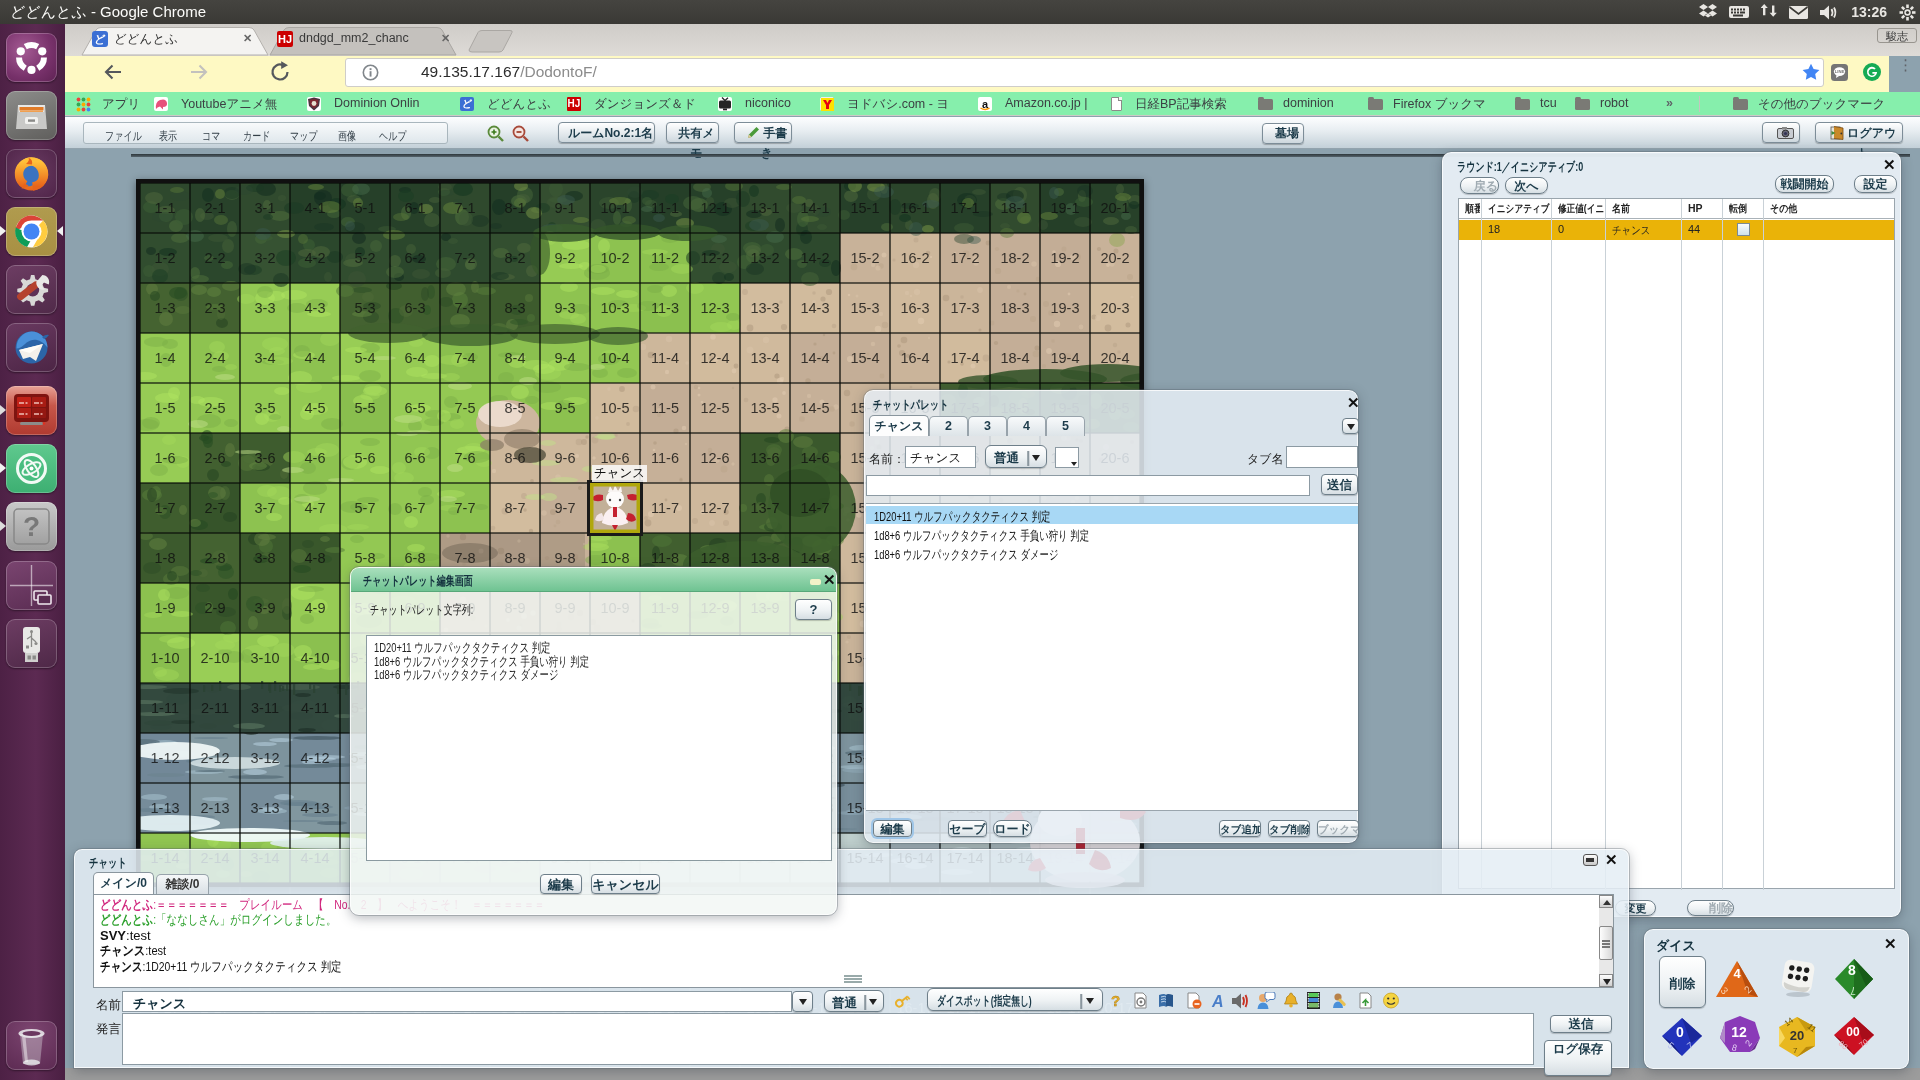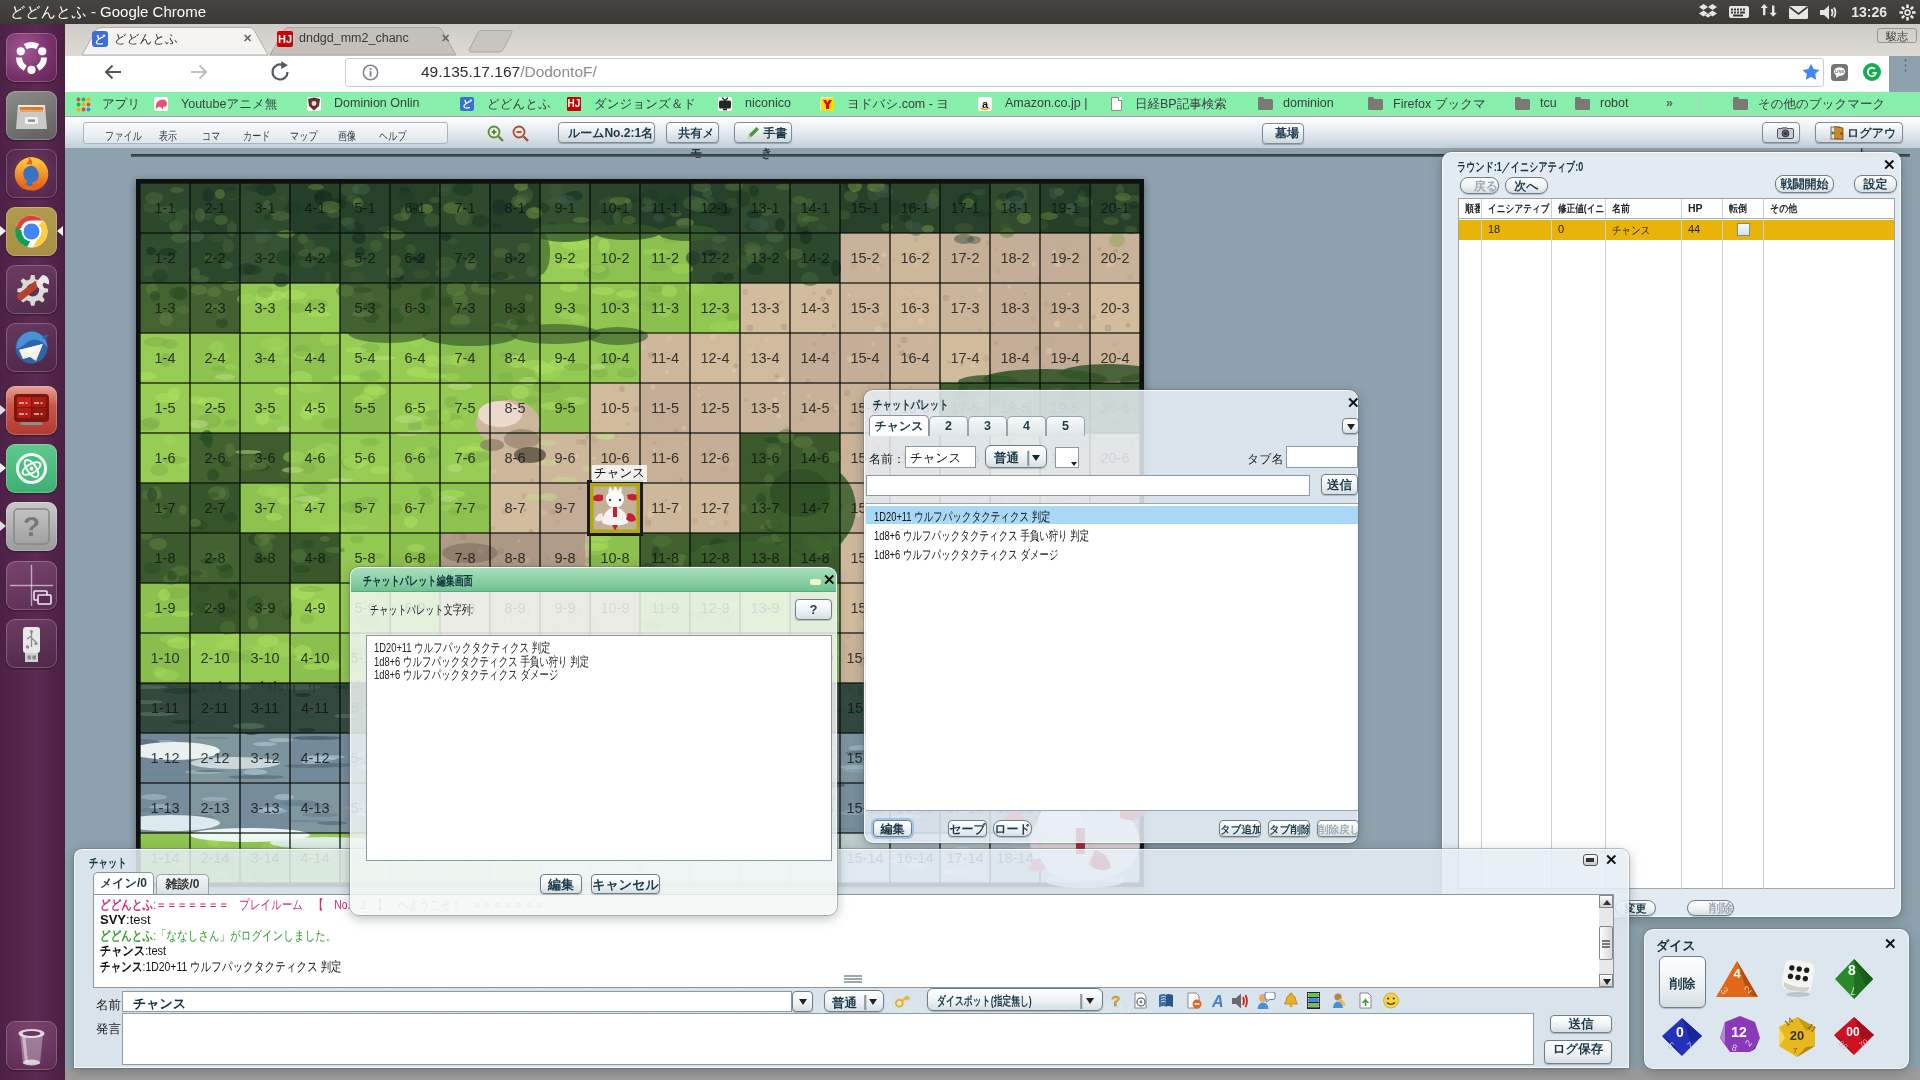--- a/index.html
+++ b/index.html
@@ -17,21 +17,21 @@
 #launcher { position:absolute; left:0; top:24px; width:65px; height:1056px; background:linear-gradient(90deg,#4d2145 0%, #5c2a52 55%, #4a1f42 100%); z-index:80; }
 .ltile { position:absolute; left:6px; width:51px; height:49px; border-radius:9px; box-shadow:inset 0 0 0 1px rgba(255,255,255,0.22), 0 1px 2px rgba(0,0,0,0.4); }
 .larrow-l { position:absolute; left:0; width:0; height:0; border-top:5px solid transparent; border-bottom:5px solid transparent; border-left:6px solid #f2f2f2; }
 .larrow-r { position:absolute; right:0; width:0; height:0; border-top:5px solid transparent; border-bottom:5px solid transparent; border-right:6px solid #f2f2f2; }
 
 
 #tabstrip { position:absolute; left:65px; top:24px; width:1855px; height:32px; background:linear-gradient(#cfccc8,#dedbd7); }
 .tabtext { position:absolute; top:7px; font-size:12.5px; color:#333; white-space:nowrap; overflow:hidden; }
 .tabx { position:absolute; top:8px; width:13px; height:13px; color:#666; font-size:11px; line-height:13px; text-align:center; font-weight:bold; }
 .fav { position:absolute; top:7px; width:16px; height:16px; border-radius:3px; font-size:11px; font-weight:bold; color:#fff; text-align:center; line-height:16px; }
-#toolbar { position:absolute; left:65px; top:56px; width:1824px; height:36px; background:#ffffff; }
+#toolbar { position:absolute; left:65px; top:56px; width:1824px; height:36px; background:#fef9c3; }
 #bookbar { position:absolute; left:65px; top:92px; width:1855px; height:24px; background:#86efac; border-bottom:1px solid #cdcac6; }
 .bk { position:absolute; top:4px; font-size:12.5px; color:#3c4043; white-space:nowrap; }
 .bkicon { position:absolute; top:5px; width:14px; height:14px; border-radius:2px; font-size:10px; font-weight:bold; color:#fff; text-align:center; line-height:14px; }
 .folder { position:absolute; top:7px; width:15px; height:11px; background:#7a7a75; border-radius:1.5px; }
 .folder:before { content:""; position:absolute; left:0; top:-2px; width:6px; height:3px; background:#7a7a75; border-radius:1.5px 1.5px 0 0; }
 
 
 #menubar { position:absolute; left:65px; top:117px; width:1855px; height:32px; background:linear-gradient(#fdfeff 0%,#e7edf1 45%,#c3d0d8 100%); border-bottom:1px solid #93a3ad; }
 .mbox { position:absolute; left:18px; top:5px; width:365px; height:22px; border:1px solid #a9b6bd; border-radius:3px; background:linear-gradient(#f8fafb,#dfe7ec); }
 .mitem { position:absolute; top:4px; font-size:12px; color:#333f48; }
@@ -2729,36 +2729,36 @@
   <div style="position:absolute; left:1px; top:112px; width:492px; height:308px; background:#fff; border-top:1px solid #9aa5ad; border-bottom:1px solid #9aa5ad;">
     <div style="position:absolute; left:0; top:2px; width:100%; height:18px; background:#a8d8f5; font-size:13px; color:#111; padding:2px 0 0 8px;"><span class="jx" style="transform:scaleX(.72);">1D20+11 ウルフパックタクティクス 判定</span></div>
     <div style="position:absolute; left:8px; top:23px; font-size:13px; color:#111;"><span class="jx" style="transform:scaleX(.72);">1d8+6 ウルフパックタクティクス 手負い狩り 判定</span></div>
     <div style="position:absolute; left:8px; top:42px; font-size:13px; color:#111;"><span class="jx" style="transform:scaleX(.72);">1d8+6 ウルフパックタクティクス ダメージ</span></div>
   </div>
   <div class="btn" style="left:8px; top:429px; width:39px; height:17px; font-size:12px; line-height:16px; box-shadow:0 0 0 2px #9fc6e8;">編集</div>
   <div class="btn" style="left:83px; top:429px; width:39px; height:17px; font-size:12px; line-height:16px;">セーブ</div>
   <div class="btn" style="left:128px; top:429px; width:39px; height:17px; font-size:12px; line-height:16px;border-radius:8px;">ロード</div>
   <div class="btn" style="left:354px; top:429px; width:42px; height:17px; font-size:10.5px; line-height:16px;">タブ追加</div>
   <div class="btn" style="left:403px; top:429px; width:42px; height:17px; font-size:10.5px; line-height:16px;">タブ削除</div>
-  <div class="btn gray" style="left:452px; top:429px; width:42px; height:17px; font-size:10.5px; line-height:16px;">削除戻し</div>
+  <div class="btn gray" style="left:452px; top:429px; width:42px; height:17px; font-size:10.5px; line-height:16px;">ブックマ</div>
 </div>
 
 <div class="win" style="left:74px; top:849px; width:1555px; height:219px; border-radius:8px 8px 0 0; background:rgba(228,237,244,0.86);">
   <div class="wtitle" style="left:14px; top:5px;"><span class="jx" style="transform:scaleX(.74);">チャット</span></div>
   <div style="position:absolute; left:1508px; top:4px; width:15px; height:12px; background:linear-gradient(#fcfcfc,#c8c8c8); border:1px solid #555; border-radius:3px;">
         <div style="position:absolute;left:2px;top:3px;width:8px;height:4px;background:#333;"></div>
       </div>
   <div class="wx" style="left:1530px; top:1px;">✕</div>
   <div style="position:absolute; left:18px; top:22px; width:61px; height:22px; background:#fdfdfd; border:1px solid #8a969e; border-bottom:none; border-radius:5px 5px 0 0; font-size:12px; font-weight:bold; color:#1c3b4a; text-align:center; line-height:21px; z-index:2;">メイン/0</div>
   <div style="position:absolute; left:81px; top:24px; width:53px; height:20px; background:linear-gradient(#f5f7f8,#d9e0e5); border:1px solid #98a3ab; border-bottom:none; border-radius:5px 5px 0 0; font-size:12px; font-weight:bold; color:#333; text-align:center; line-height:19px;">雑談/0</div>
 
   <div style="position:absolute; left:18px; top:44px; width:1521px; height:94px; background:#fff; border:1px solid #8a969e; font-size:13px; line-height:15.4px; color:#111; padding:2px 0 0 6px; overflow:hidden;">
     <div><span class="jx" style="transform:scaleX(.8);"><b style="color:#d1277e;">どどんとふ</b><span style="color:#d1277e;">:＝＝＝＝＝＝＝　プレイルーム　【　No.</span><span style="color:#e87eb4;">　2　】　へようこそ！　＝＝＝＝＝＝＝</span></span></div>
+    <div style="color:#2ca02c;"><span class="jx" style="transform:scaleX(.8);"><b>どどんとふ</b>:「ななしさん」がログインしました。</span></div>
     <div><b>SVY</b>:test</div>
-    <div style="color:#2ca02c;"><span class="jx" style="transform:scaleX(.8);"><b>どどんとふ</b>:「ななしさん」がログインしました。</span></div>
     <div><span class="jx" style="transform:scaleX(.85);"><b>チャンス</b>:test</span></div>
     <div><span class="jx" style="transform:scaleX(.8);"><b>チャンス</b>:1D20+11 ウルフパックタクティクス 判定</span></div>
   </div>
 
   <div style="position:absolute; left:1524px; top:45px; width:14px; height:92px; background:#e8e8e8;">
     <div style="position:absolute; left:0; top:0; width:14px; height:13px; background:linear-gradient(#fdfdfd,#cfcfcf); border:1px solid #888;">
           <div class="combo-arrow" style="left:3px; top:4px; border-top:none; border-bottom:5px solid #333; border-left-width:4px; border-right-width:4px;"></div>
         </div>
     <div style="position:absolute; left:0; top:31px; width:14px; height:34px; background:linear-gradient(90deg,#fdfdfd,#d8d8d8); border:1px solid #888; border-radius:2px;">
           <div style="margin:13px 2px 0 2px; height:1.5px; background:#777; box-shadow:0 3px 0 #777, 0 6px 0 #777;"></div>
@@ -2864,21 +2864,21 @@
             <circle cx="5.2" cy="6.5" r="1.1" fill="#333"></circle>
             <circle cx="10.8" cy="6.5" r="1.1" fill="#333"></circle>
             <path d="M4 10.5 Q8 14 12 10.5" stroke="#333" stroke-width="1.2" fill="none"></path>
           </g>
     </svg>
   </div>
 
   <div style="position:absolute; left:21px; top:171px; font-size:12.5px; color:#222;">発言</div>
   <div class="inp" style="left:47px; top:163px; width:1412px; height:52px;"></div>
   <div class="btn" style="left:1475px; top:165px; width:62px; height:18px; font-size:12.5px; line-height:17px;">送信</div>
-  <div class="btn" style="left:1469px; top:190px; width:68px; height:24px; font-size:12.5px; line-height:17px;">ログ保存</div>
+  <div class="btn" style="left:1469px; top:190px; width:68px; height:36px; font-size:12.5px; line-height:17px;">ログ保存</div>
 </div>
 
 <div class="win" style="left:350px; top:567px; width:487px; height:348px; background:rgba(242,247,244,0.84);">
   <div style="position:absolute; left:0; top:0; width:485px; height:24px; background:linear-gradient(#a9dfbc,#6fc392); border-radius:8px 8px 0 0; border-bottom:1px solid #58a87a;"></div>
   <div class="wtitle" style="left:12px; top:5px; color:#14323f;"><span class="jx" style="transform:scaleX(.72);">チャットパレット編集画面</span></div>
   <div style="position:absolute; left:459px; top:11px; width:11px; height:6px; background:#f2f2c8; border-radius:2px;"></div>
   <div class="wx" style="left:472px; top:3px;">✕</div>
   <div style="position:absolute; left:19px; top:34px; font-size:12.5px; color:#222;"><span class="jx" style="transform:scaleX(.72);">チャットパレット文字列:</span></div>
   <div class="btn" style="left:444px; top:31px; width:37px; height:21px; font-size:13px; line-height:20px;">?</div>
   <div style="position:absolute; left:15px; top:67px; width:466px; height:226px; background:#fff; border:1px solid #8a9aa0; font-size:13px; line-height:13.5px; color:#222; padding:5px 0 0 7px;">

